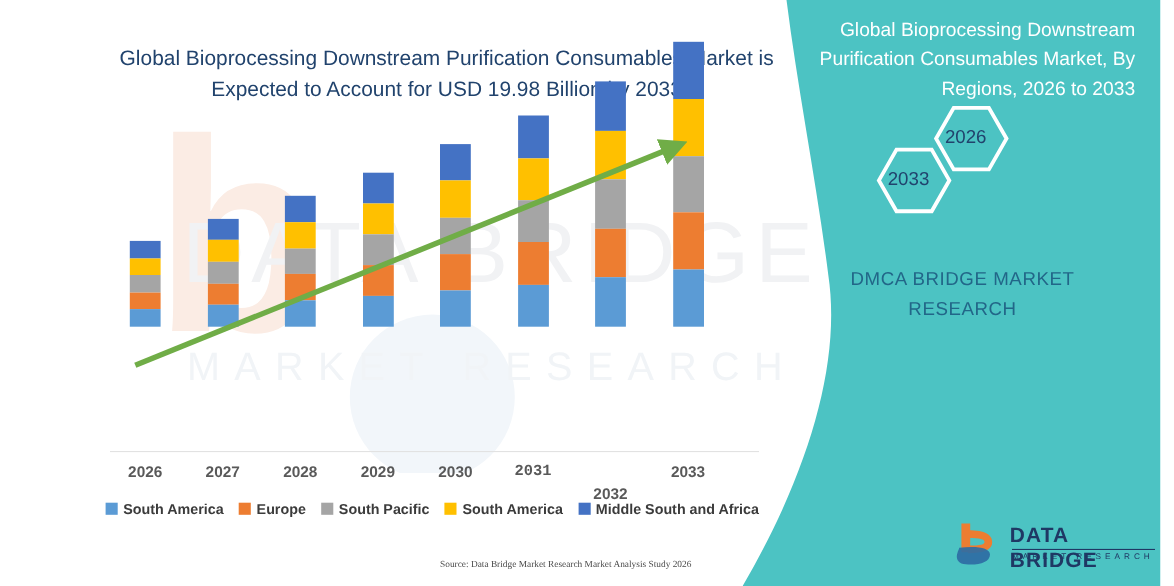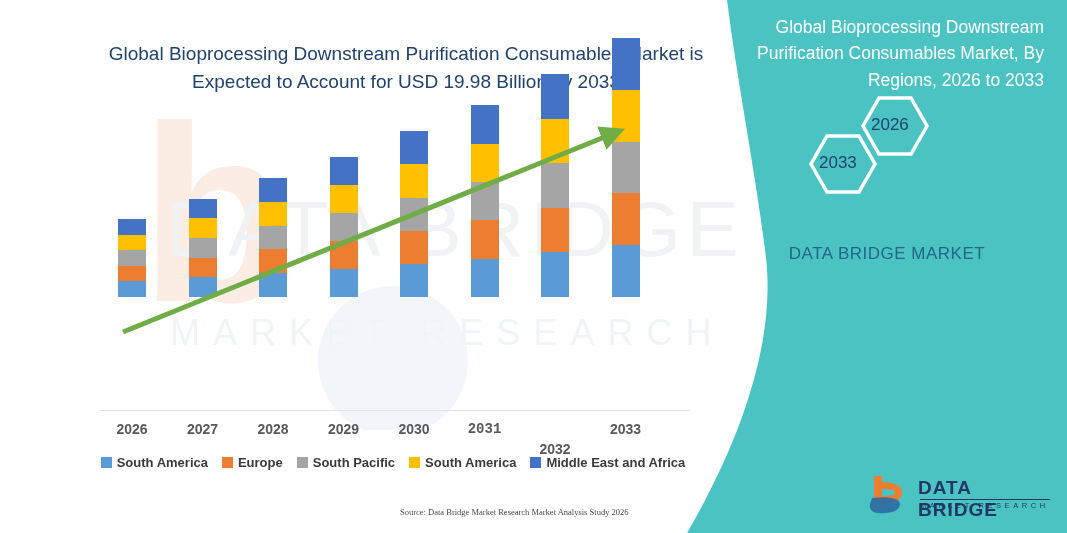--- a/index.html
+++ b/index.html
@@ -73,21 +73,21 @@
   .footer-left {
     position: absolute; left: 84px; top: 0; font-size: 8.5px; color: #4a4a4a;
     font-family: "Liberation Serif", serif; white-space: nowrap;
   }
   .footer-right {
     position: absolute; left: 400px; top: 0; font-size: 8.5px; color: #4a4a4a;
     font-family: "Liberation Serif", serif; white-space: nowrap; text-align: right;
   }
 
   
-  .panel { position: absolute; right: 0; top: 0; width: 380px; height: 474px; }
+  .panel { position: absolute; right: 12px; top: 0; width: 380px; height: 474px; }
   .panel-shape { position: absolute; left: 0; top: 0; width: 380px; height: 533px; }
   .panel-content { position: absolute; left: 0; top: 0; width: 380px; height: 533px; }
   .panel-title {
     position: absolute; left: 12px; top: 14px; width: 345px;
     text-align: right; color: #ffffff; font-size: 17.5px; line-height: 1.5;
   }
   .hexes { position: absolute; left: 100px; top: 88px; width: 210px; height: 120px; }
   .hex-num {
     position: absolute; color: #21436d; font-size: 17px; font-weight: normal;
   }
@@ -218,21 +218,21 @@
         <div class="legend-item">
           <span class="legend-swatch" style="background: rgb(165, 165, 165);"></span>
           <span class="legend-label">South Pacific</span>
         </div>
         <div class="legend-item">
           <span class="legend-swatch" style="background: rgb(255, 192, 0);"></span>
           <span class="legend-label">South America</span>
         </div>
         <div class="legend-item">
           <span class="legend-swatch" style="background: rgb(68, 114, 196);"></span>
-          <span class="legend-label">Middle East and Africa</span>
+          <span class="legend-label">Middle South and Africa</span>
         </div>
       </div>
 
     <div class="footer">
       <div class="footer-right">Source: Data Bridge Market Research  Market Analysis Study 2026</div>
     </div>
   </div>
 
   <div class="panel">
     <svg class="panel-shape" viewBox="0 0 380 533" preserveAspectRatio="none">
@@ -245,21 +245,22 @@
       <div class="hexes">
         <svg width="210" height="120" viewBox="0 0 210 120">
           <polygon points="92,10 124,10 140,38 124,66 92,66 76,38" fill="none" stroke="#ffffff" stroke-width="3.5"></polygon>
           <polygon points="40,48 72,48 88,76 72,104 40,104 24,76" fill="none" stroke="#ffffff" stroke-width="3.5"></polygon>
         </svg>
         <div class="hex-num" style="left:84px; top:27px;">2026</div>
         <div class="hex-num" style="left:32px; top:65px;">2033</div>
       </div>
 
       <div class="brand-lines">
-        <div>DATA BRIDGE MARKET</div>
+        <div>DMCA BRIDGE MARKET</div>
+        <div>RESEARCH</div>
       </div>
     </div>
   </div>
 
   <div class="logo">
     <svg width="48" height="48" viewBox="0 0 48 48">
       <path d="M8,4 L16,4 L16,30 L8,30 Z" fill="#ed7d31"></path>
       <path d="M14,10 C30,10 36,14 36,21 C36,28 28,31 14,31 L14,24 C26,24 29,23 29,20.5 C29,18 25,17 14,17 Z" fill="#ed7d31"></path>
       <path d="M6,26 C22,24 34,26 34,32 C34,39 24,42 12,41 C6,40.5 3,37 4,32 C5,28.5 6,27 6,26 Z" fill="#2e6da4" opacity="0.92"></path>
     </svg>

